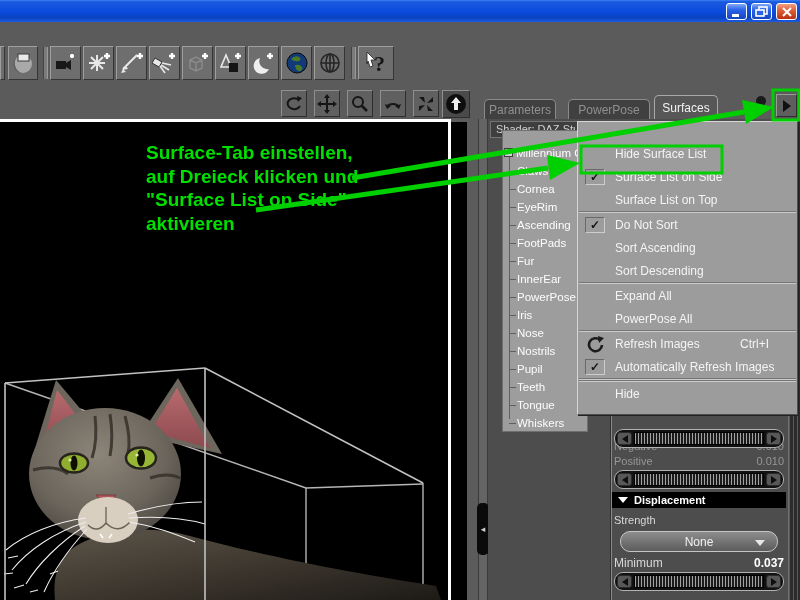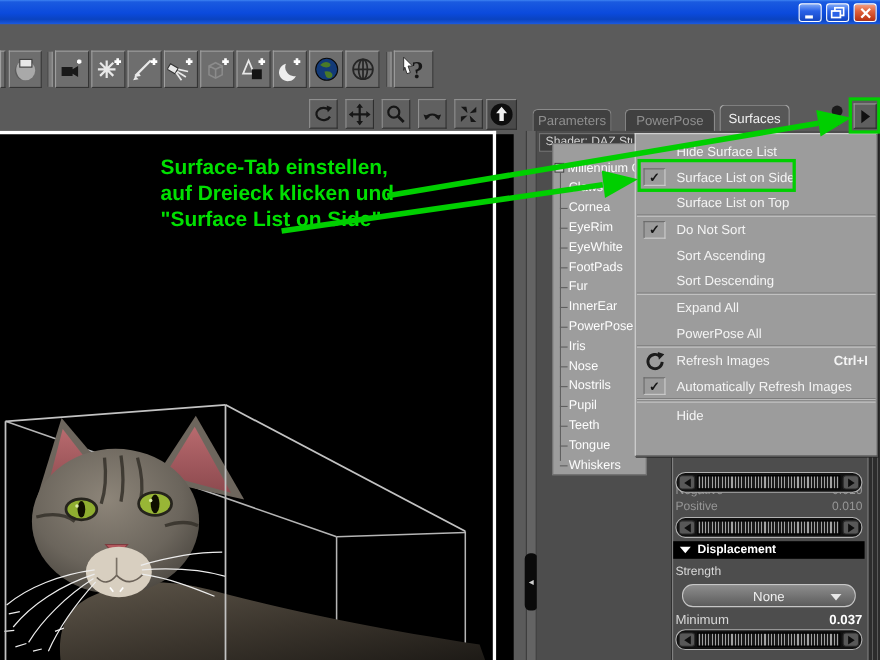--- a/index.html
+++ b/index.html
@@ -59,27 +59,27 @@
   .s-root { position:relative; height:19px; margin-top:12px; display:flex; align-items:center; white-space:nowrap; }
   .minusbox { width:9px; height:9px; background:#cfcfcf; border:1px solid #3f3f3f; margin:0 3px 0 1px;
     position:relative; flex:none; }
   .minusbox::after { content:""; position:absolute; left:1px; top:3px; width:5px; height:1px; background:#1a1a1a; }
   .s-item { position:relative; height:18px; display:flex; align-items:center; padding-left:14px; white-space:nowrap; }
   .s-item::before { content:""; position:absolute; left:6px; top:9px; width:7px; height:1px; background:#5f5f5f; }
 
   
   .menu { position:absolute; left:577px; top:121px; width:221px; height:294px; background:#9c9c9c;
     border:1px solid; border-color:#d6d6d6 #4f4f4f #4f4f4f #d6d6d6; box-shadow:1px 1px 0 #222;
-    padding:4px 0 3px 0; font-size:12px; color:#f4f4f4; }
+    padding:20px 0 3px 0; font-size:12px; color:#f4f4f4; }
   .m-item { height:23px; display:flex; align-items:center; }
   .m-gutter { width:28px; margin-left:3px; flex:none; display:flex; align-items:center; justify-content:center; }
   .checkbox { width:20px; height:16px; border:1px solid; border-color:#6a6a6a #cdcdcd #cdcdcd #6a6a6a;
     display:flex; align-items:center; justify-content:center; font-size:12px; font-weight:bold; color:#151515; }
   .m-label { margin-left:6px; }
-  .m-short { margin-left:auto; margin-right:8px;font-weight:bold; }
+  .m-short { margin-left:auto; margin-right:28px; }
   .m-sep { height:2px; margin:0 1px; border-top:1px solid #757575; border-bottom:1px solid #cacaca; }
 
   
   .scrollbar { position:absolute; left:788px; top:121px; width:12px; height:479px; background:#2c2c2c;
     border-left:1px solid #6f6f6f;
     background-image:repeating-linear-gradient(90deg,#5a5a5a 0 1px,#2c2c2c 1px 4px); }
 
   
   .prop-divider { position:absolute; left:610px; top:415px; width:2px; height:185px; background:#303030; border-right:1px solid #8a8a8a; }
   .prow { position:absolute; left:614px; width:170px; display:flex; font-size:11px; }
@@ -320,20 +320,21 @@
         <path d="M5 261 V 478"></path>
           <path d="M205 246 V 478"></path>
       </g>
     </svg>
 
     
     <div class="annotation" style="left:146px;top:19px">
       <div>Surface-Tab einstellen,</div>
       <div>auf Dreieck klicken und</div>
       <div>"Surface List on Side"</div>
+      <div>aktivieren</div>
     </div>
   </div>
   <div class="vp-border-top"></div>
   <div class="vp-border-right"></div>
 
   <div class="splitter"></div>
   <div class="splitter-handle">◂</div>
 
   <div class="panel-bg"></div>
 
@@ -368,21 +369,21 @@
     <div class="s-item">
         <span>Claws</span>
       </div>
     <div class="s-item">
         <span>Cornea</span>
       </div>
     <div class="s-item">
         <span>EyeRim</span>
       </div>
     <div class="s-item">
-        <span>EyeWhite</span>
+        <span>Ascending</span>
       </div>
     <div class="s-item">
         <span>FootPads</span>
       </div>
     <div class="s-item">
         <span>Fur</span>
       </div>
     <div class="s-item">
         <span>InnerEar</span>
       </div>

